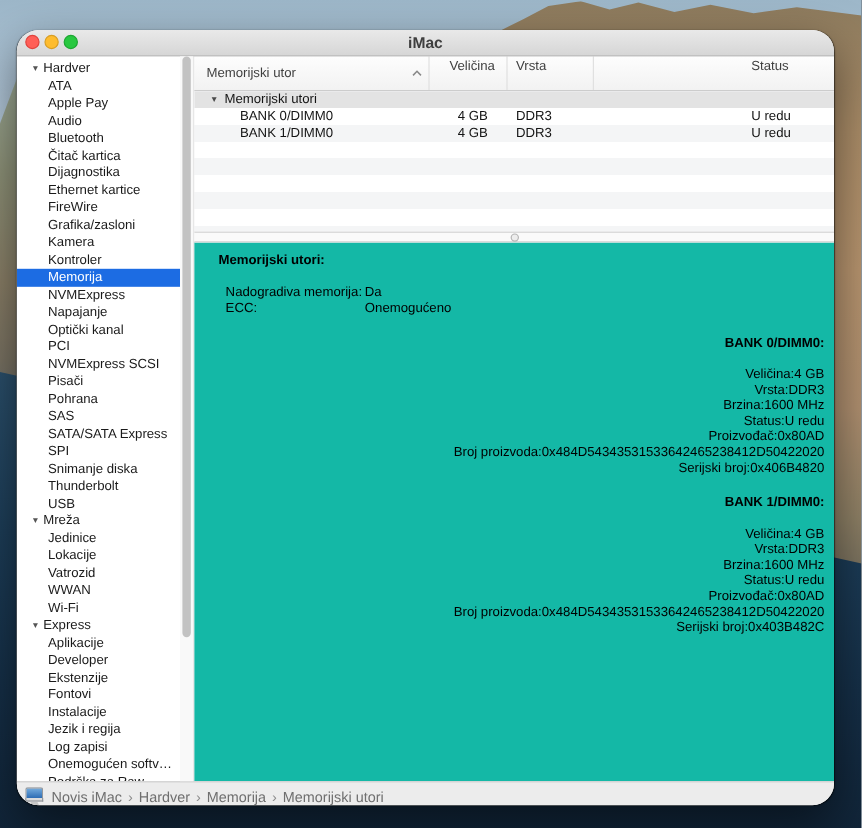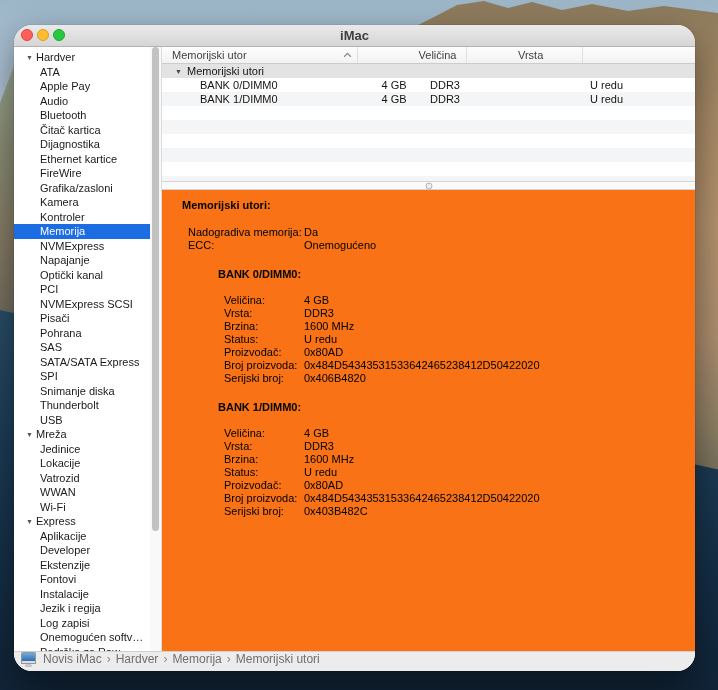--- a/index.html
+++ b/index.html
@@ -39,55 +39,55 @@
     font-size:11px;color:#1a1a1a;}
   .sb-row{height:14.5px;line-height:14.5px;white-space:nowrap;overflow:hidden;padding-left:26px;}
   .sb-row.section{padding-left:12px;}
   .tri{display:inline-block;width:10px;font-size:7px;color:#555;vertical-align:1px;}
   .sb-row.selected{background:#1c6ce3;color:#fff;}
   .sb-scroll{width:11px;flex:none;position:relative;background:#f9f9f9;}
   .sb-thumb{position:absolute;top:0;left:2px;width:7px;height:484px;background:#c2c2c2;border-radius:4px;}
   
   .content{flex:1;display:flex;flex-direction:column;min-width:0;background:#fff;
     border-left:1px solid #dcdcdc;}
-  .thead{height:17px;flex:none;display:flex;font-size:11px;color:#3f3f3f;
-    background:linear-gradient(#fdfdfd,#f2f2f2);border-bottom:1px solid #cccccc;box-sizing:border-box;gap:44px;}
+  .thead{height:29px;flex:none;display:flex;font-size:11px;color:#3f3f3f;
+    background:linear-gradient(#fdfdfd,#f2f2f2);border-bottom:1px solid #cccccc;box-sizing:border-box;}
   .hcell{box-sizing:border-box;line-height:16px;padding-left:7px;border-right:1px solid #e0e0e0;
     white-space:nowrap;overflow:hidden;}
   .hcell.first{padding-left:10px;display:flex;justify-content:space-between;align-items:center;}
   .hcell .sort{margin-right:5px;display:inline-flex;}
   .w0{width:196px;flex:none;}
   .w1{width:65px;flex:none;text-align:center;}
   .w2{width:72px;flex:none;}
   .w3{width:88px;flex:none;margin-top:28px;}
-  .w4{flex:1;border-right:none;}
+  .w4{flex:1;border-right:none;margin-left:36px;}
   .tbody{height:117px;flex:none;position:relative;overflow:hidden;
     background:repeating-linear-gradient(180deg,#f4f5f6 0 14px,#ffffff 14px 28px);}
   .trow{height:14px;display:flex;font-size:11px;line-height:14px;color:#141414;}
   .trow.group{background:#e3e3e3;}
   .tcell{box-sizing:border-box;padding-left:7px;white-space:nowrap;overflow:hidden;}
   .tcell.gfirst{padding-left:13px;}
   .tri2{display:inline-block;width:12px;font-size:7px;color:#4a4a4a;vertical-align:1px;}
   .tcell.slotcell{padding-left:38px;}
   .splitter{height:7px;flex:none;position:relative;background:#fafafa;
     border-top:1px solid #d4d4d4;border-bottom:1px solid #d4d4d4;box-sizing:content-box;}
   .dot{position:absolute;left:50%;top:50%;transform:translate(-50%,-50%);
     width:5px;height:5px;border-radius:50%;background:#ededed;border:1px solid #b5b5b5;}
   
-  .details{flex:1;overflow:hidden;background:#f97316;font-size:11px;line-height:13px;color:#000;
+  .details{flex:1;overflow:hidden;background:#14b8a6;font-size:11px;line-height:13px;color:#000;
     padding:9px 8px 0 20px;}
   .d-title{font-weight:bold;margin-bottom:14px;}
   .kv{padding-left:6px;white-space:nowrap;}
   .kv .k{display:inline-block;width:116px;}
-  .bank{margin-top:16px;}
+  .bank{margin-top:16px;text-align:right;}
   .bank-title{font-weight:bold;padding-left:36px;margin:13px 0 13px 0;}
   .bank .kv{padding-left:42px;}
   .bank .kv .k{width:80px;}
   
-  .statusbar{height:20px;flex:none;display:flex;align-items:flex-start;gap:7px;
+  .statusbar{height:20px;flex:none;display:flex;align-items:flex-end;gap:7px;
     background:#ececec;border-top:1px solid #cfcfcf;box-sizing:border-box;padding-left:7px;
     font-size:12px;color:#6f6f6f;}
   .imac{width:15px;flex:none;}
   .imac .scr{width:15px;height:9px;box-sizing:border-box;border:1px solid #93979c;border-bottom:none;
     border-radius:2px 2px 0 0;background:linear-gradient(#74abdd,#2e6db4);}
   .imac .chin{width:15px;height:3px;box-sizing:border-box;border:1px solid #93979c;border-top:none;
     background:#dcdcdc;}
   .imac .stand{width:8px;height:3px;margin:0 auto;background:#c6c6c6;
     clip-path:polygon(18% 0,82% 0,100% 100%,0 100%);}
   .sep{margin:0 5px;color:#8d8d8d;}

